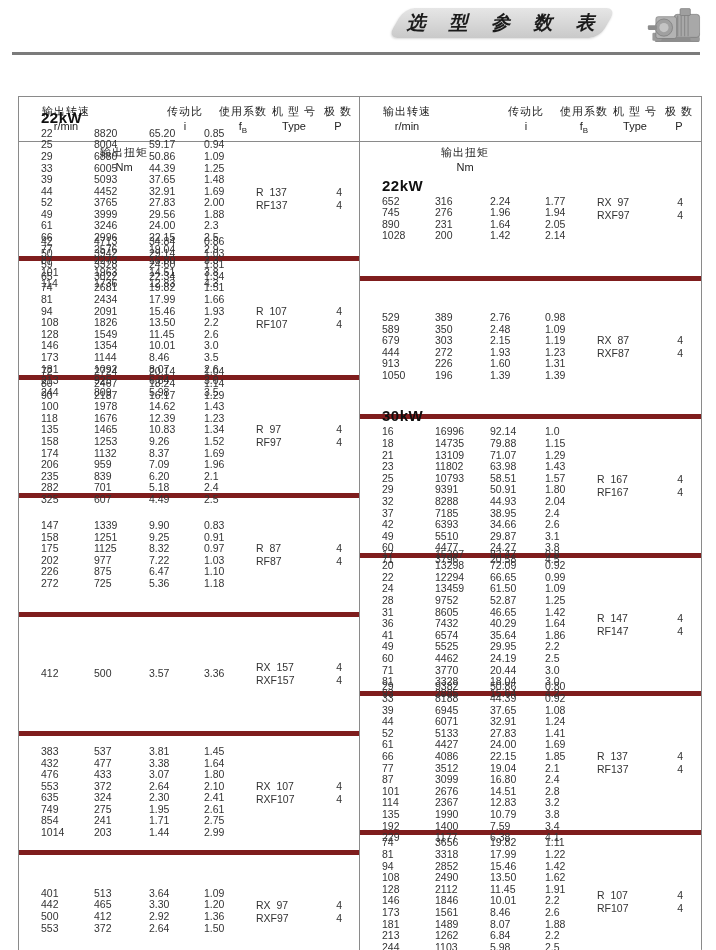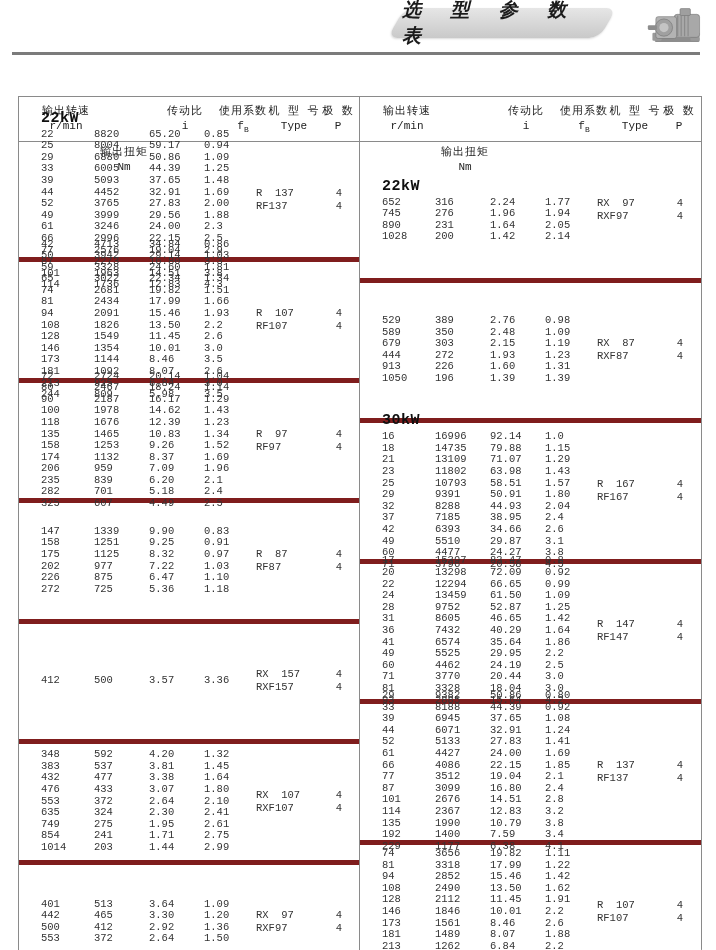--- a/index.html
+++ b/index.html
@@ -1,17 +1,17 @@
 <!DOCTYPE html>
 <html><head>
 <meta charset="utf-8">
 <style>
   html,body{margin:0;padding:0;background:#ffffff;}
   .page{position:relative;width:716px;height:950px;background:#ffffff;overflow:hidden;
-        font-family:Liberation Mono, monospace;color:#2e2e2e;border-radius:16px;}
+        font-family:Liberation Sans, sans-serif;color:#2e2e2e;border-radius:16px;}
 
   
   .banner{position:absolute;left:396px;top:8px;width:212px;height:30px;}
   .banner-bg{position:absolute;left:0;top:0;right:0;bottom:0;
              background:linear-gradient(180deg,#e6e6e6,#c9c9c9);
              transform:skewX(-30deg);border-radius:10px;
              box-shadow:0 1px 2px rgba(0,0,0,0.15);}
   .banner-text{position:absolute;left:0;top:0;width:100%;height:100%;
                display:flex;align-items:center;justify-content:center;
                font-weight:bold;font-style:italic;font-size:19px;letter-spacing:9px;
@@ -458,26 +458,20 @@
               </div>
             </div>
             <div class="models">
               <div class="mline"><span>RX  157</span><span>4</span></div>
               <div class="mline"><span>RXF157</span><span>4</span></div>
             </div>
           </div>
           <div class="block">
             <div class="rows">
               <div class="drow">
-                <div class="dcell">348</div>
-                <div class="dcell">592</div>
-                <div class="dcell">4.20</div>
-                <div class="dcell">1.32</div>
-              </div>
-              <div class="drow">
                 <div class="dcell">383</div>
                 <div class="dcell">537</div>
                 <div class="dcell">3.81</div>
                 <div class="dcell">1.45</div>
               </div>
               <div class="drow">
                 <div class="dcell">432</div>
                 <div class="dcell">477</div>
                 <div class="dcell">3.38</div>
                 <div class="dcell">1.64</div>

